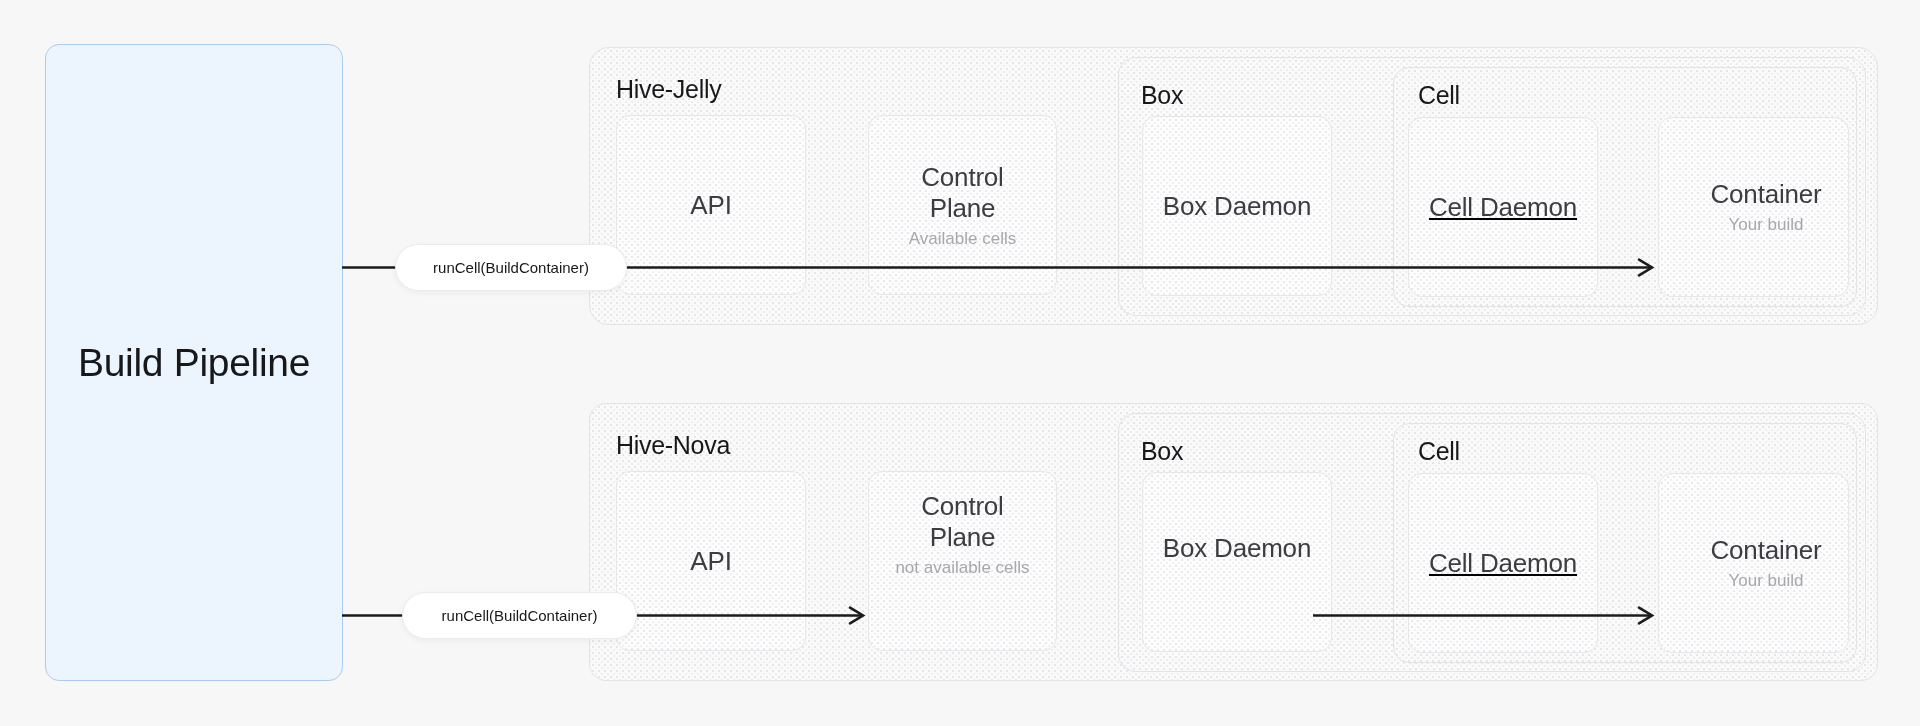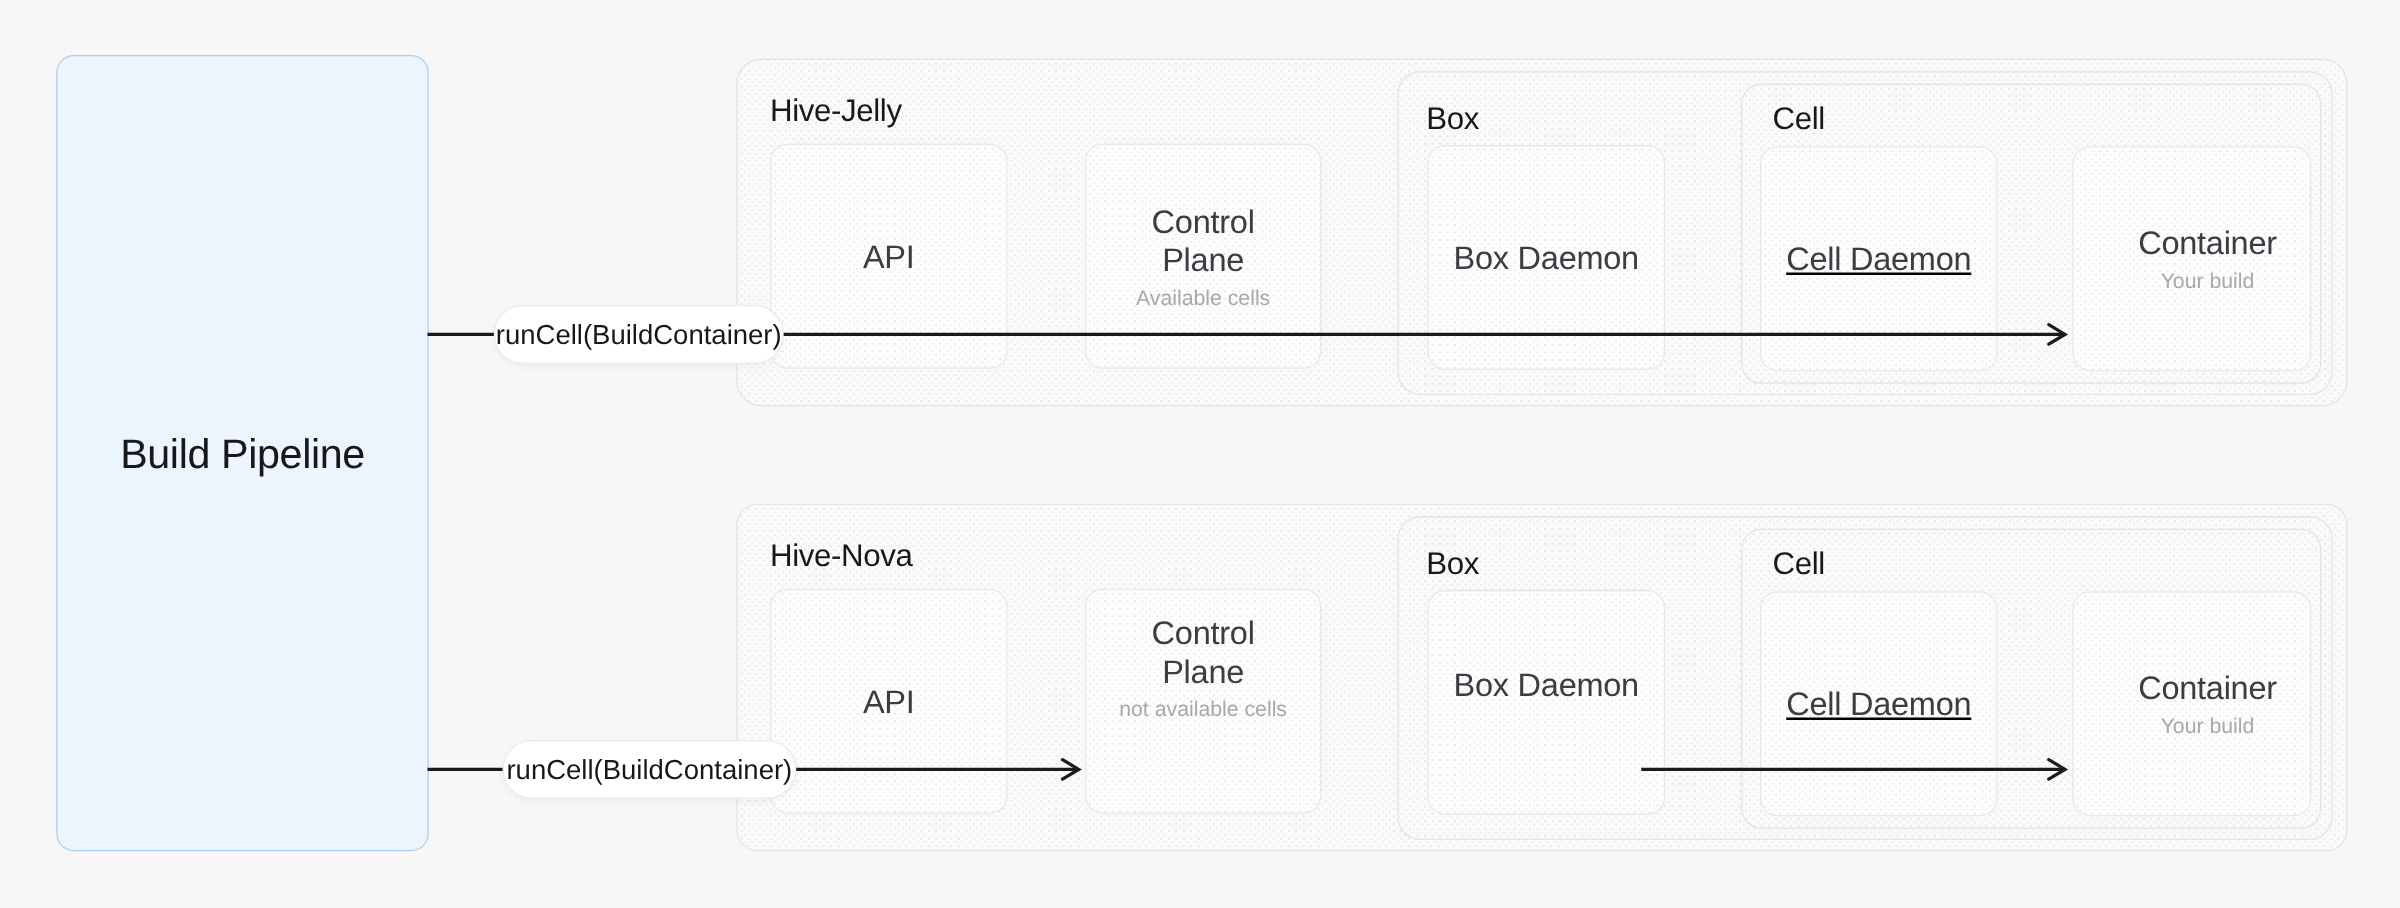--- a/index.html
+++ b/index.html
@@ -29,21 +29,21 @@
   .pipeline {
     position: absolute;
     left: 45px; top: 44px;
     width: 296px; height: 635px;
     background: var(--pipeline-fill, #ecf4fd);
     border: 1.5px solid var(--pipeline-border, #a8cdf1);
     border-radius: 14px;
     display: flex; align-items: center; justify-content: center;
   }
   .pipeline-label {
-    font-size: 33px;
+    font-size: 39px;
     letter-spacing: -0.3px;
     color: var(--text-primary, #17171a);
   }
 
   
   .hive {
     position: absolute;
     left: 589px;
     width: 1287px; height: 276px;
     background-color: var(--container-bg, #fafafb);
@@ -130,21 +130,21 @@
 
   
   .badge {
     position: absolute;
     display: flex; align-items: center; justify-content: center;
     gap: 9px;
     background: var(--badge-bg, #ffffff);
     border: 1px solid var(--badge-border, #ececef);
     border-radius: 24px;
     box-shadow: 0 2px 6px rgba(28,30,35,0.05);
-    font-size: 22px;
+    font-size: 15px;
     color: var(--text-primary, #232327);
     white-space: nowrap;
     z-index: 8;
     box-sizing: border-box;
     text-align: center;
   }
   .badge.runcell-top    { left: 395px;  top: 244px; width: 232px; height: 47px; }
   .badge.runcell-bottom { left: 402px;  top: 592px; width: 235px; height: 47px; }
   .badge.spawncell      { left: 873px;  top: 592px; width: 254px; height: 47px; }
   .badge.spawning       { left: 1132px; top: 592px; width: 182px; height: 47px; }

